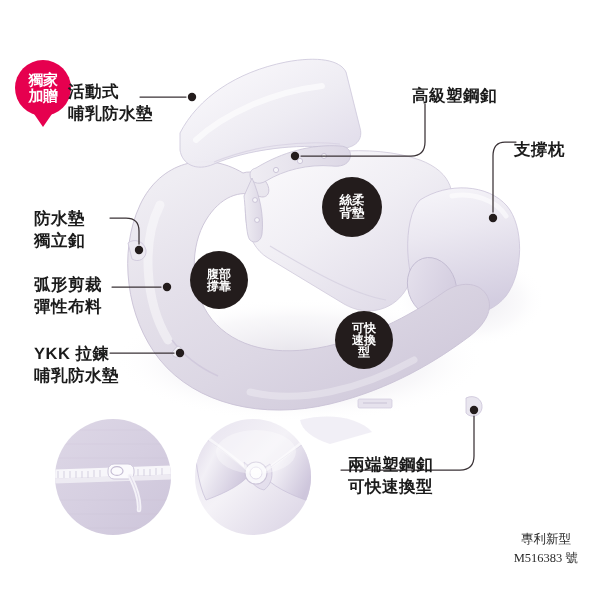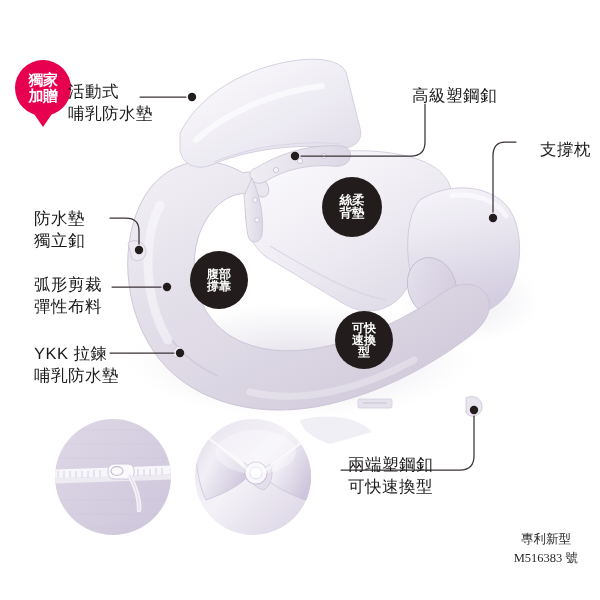--- a/index.html
+++ b/index.html
@@ -14,21 +14,21 @@
   #stage{position:absolute;left:0;top:0;width:600px;height:600px;overflow:hidden;background:#fff;}
 
   
   #artwork{position:absolute;left:0;top:0;width:600px;height:600px;}
   #leaders{position:absolute;left:0;top:0;width:600px;height:600px;pointer-events:none;}
 
   
   .callout{
     position:absolute;
     color:#1b1b1b;
-    font-weight:normal;
+    font-weight:bold;
     font-size:16.5px;
     line-height:1.33;
     letter-spacing:.5px;
     white-space:pre-line;
     text-rendering:geometricPrecision;
   }
   .callout.right-align{text-align:left;}
 
   
   .pin-badge{
@@ -343,21 +343,21 @@
 
   <div class="pin-badge" style="left:15px;top:60px;justify-content:center;">
     <span class="pin-text">獨家加贈</span>
   </div>
 
   <div class="callout" style="left:68px;top:82px;">活動式
 哺乳防水墊</div>
 
   <div class="callout right-align" style="left:412px;top:86px;">高級塑鋼釦</div>
 
-  <div class="callout right-align" style="left:540px;top:140px;">支撐枕</div>
+  <div class="callout right-align" style="left:514px;top:140px;">支撐枕</div>
 
   <div class="callout" style="left:34px;top:209px;">防水墊
 獨立釦</div>
 
   <div class="callout" style="left:34px;top:275px;text-align:center;">弧形剪裁
 彈性布料</div>
 
   <div class="callout" style="left:34px;top:344px;">YKK 拉鍊
 哺乳防水墊</div>
 

